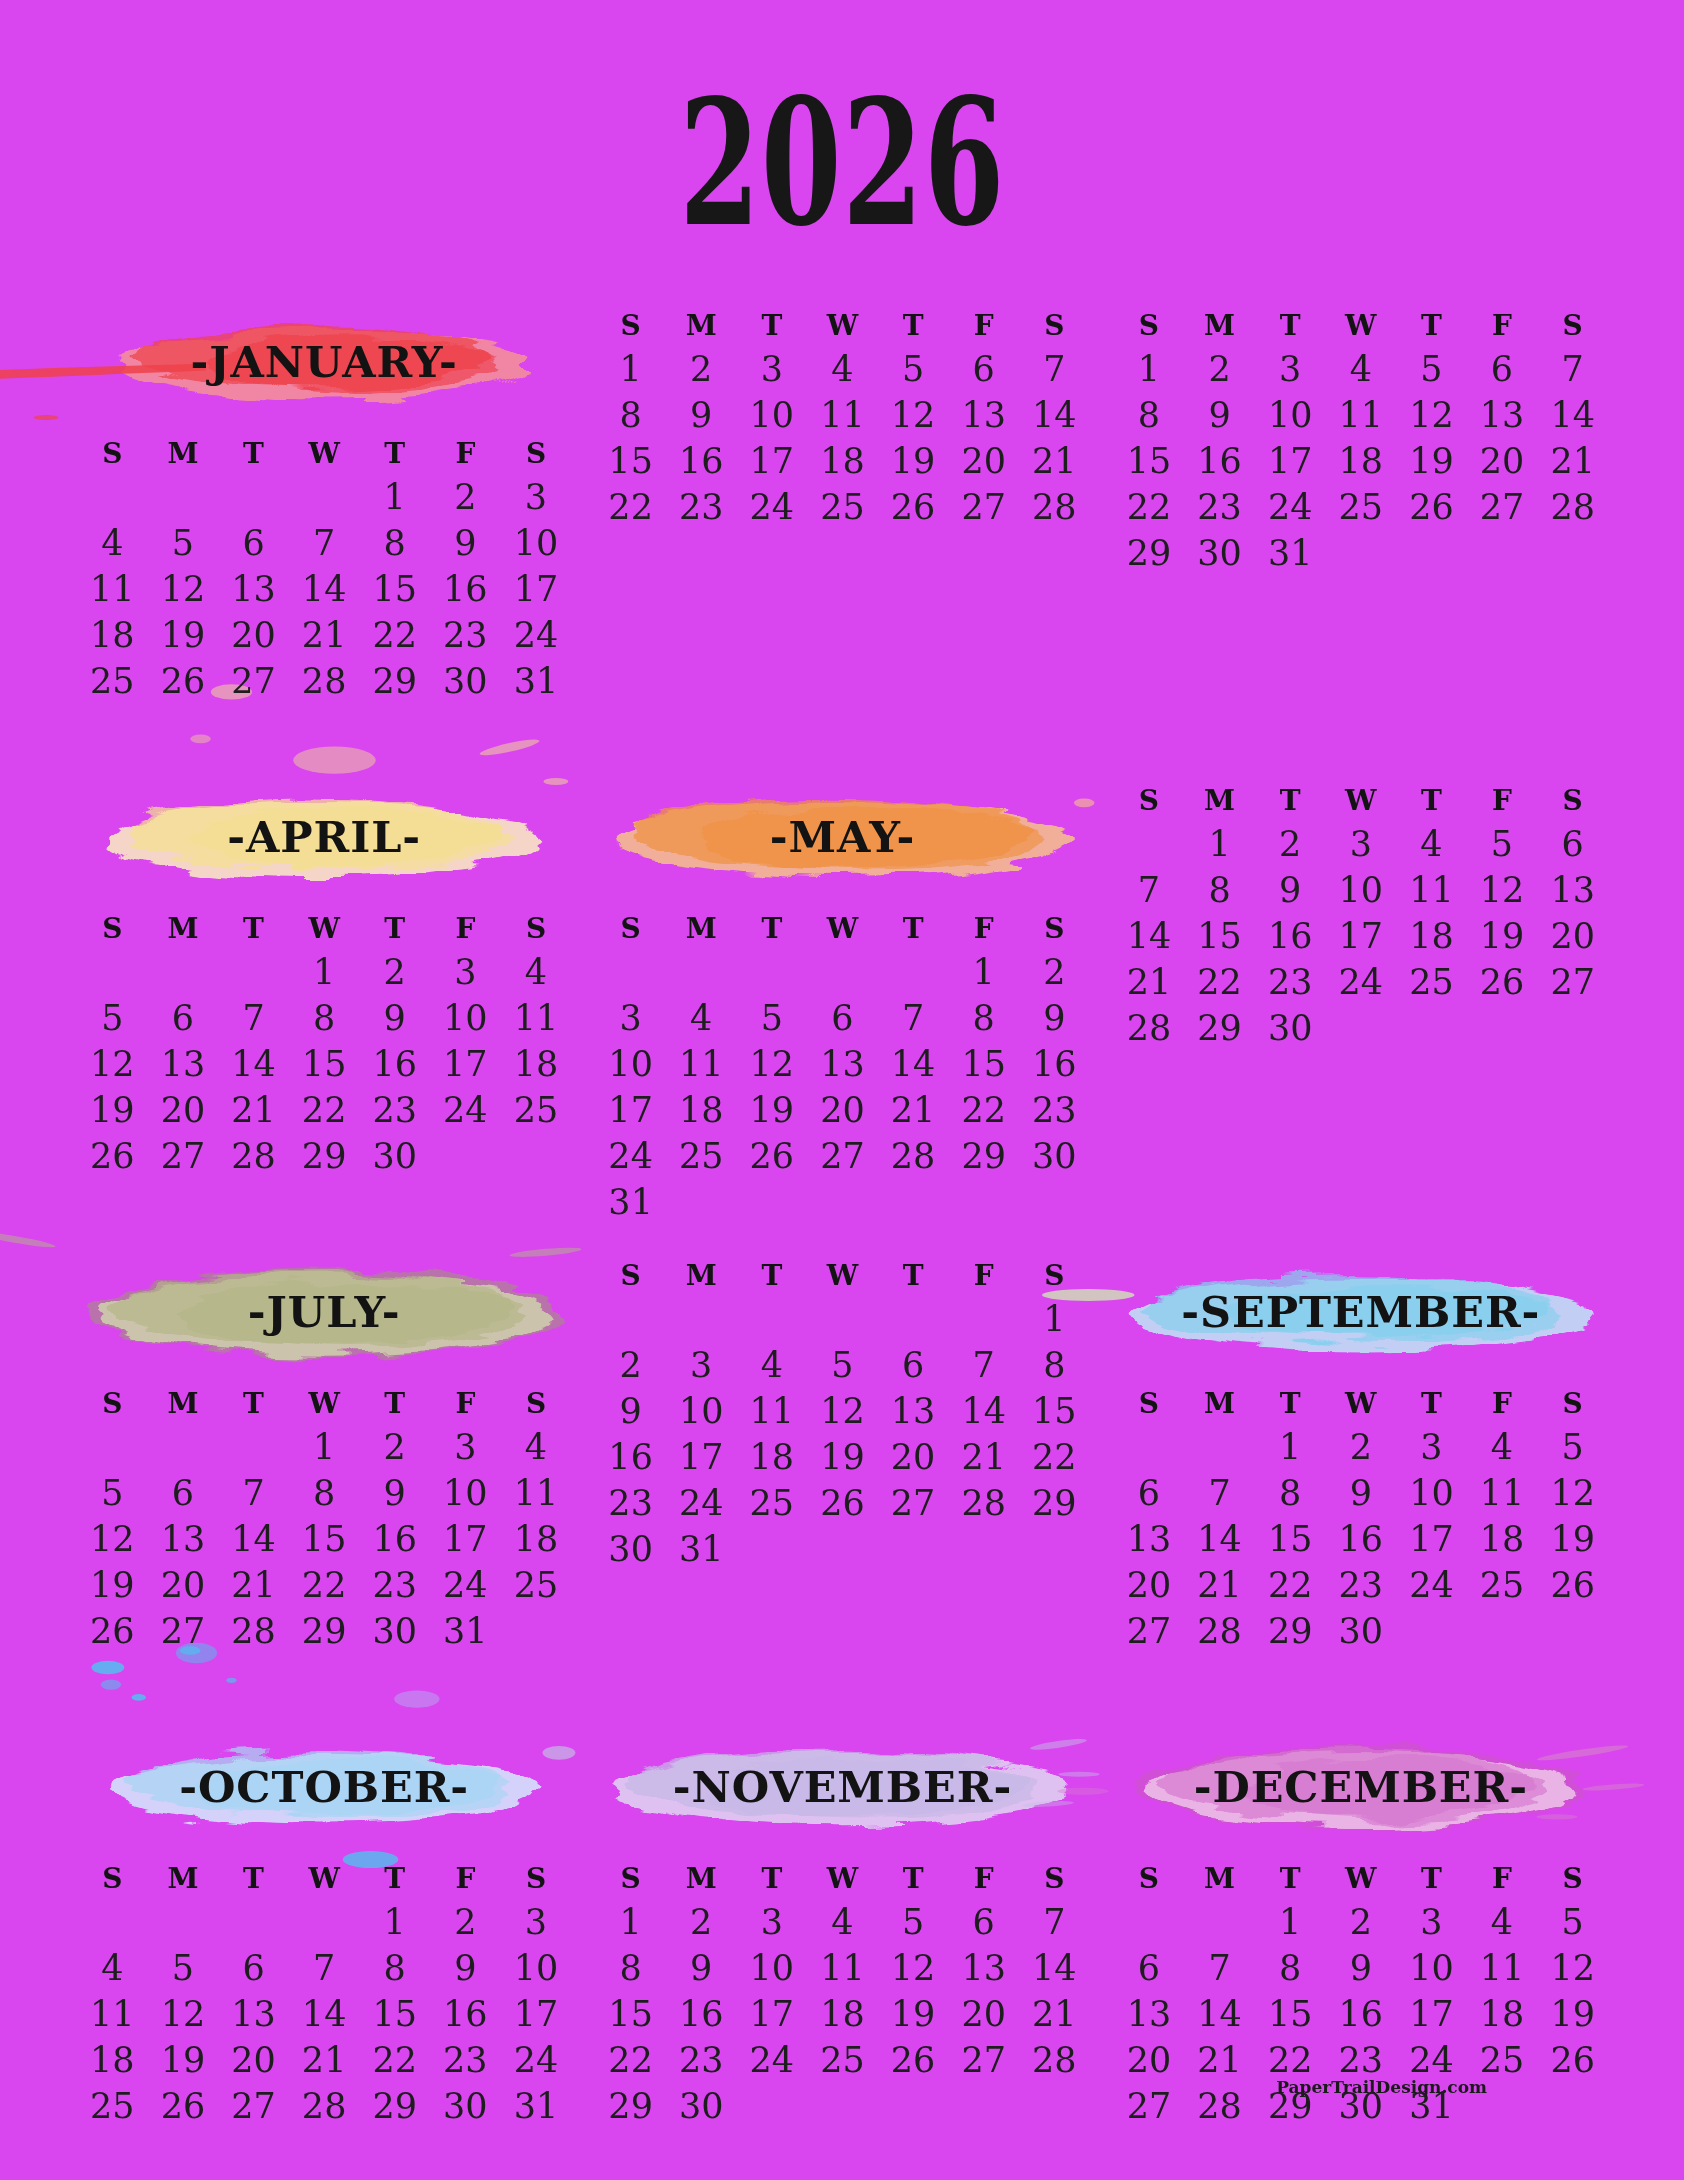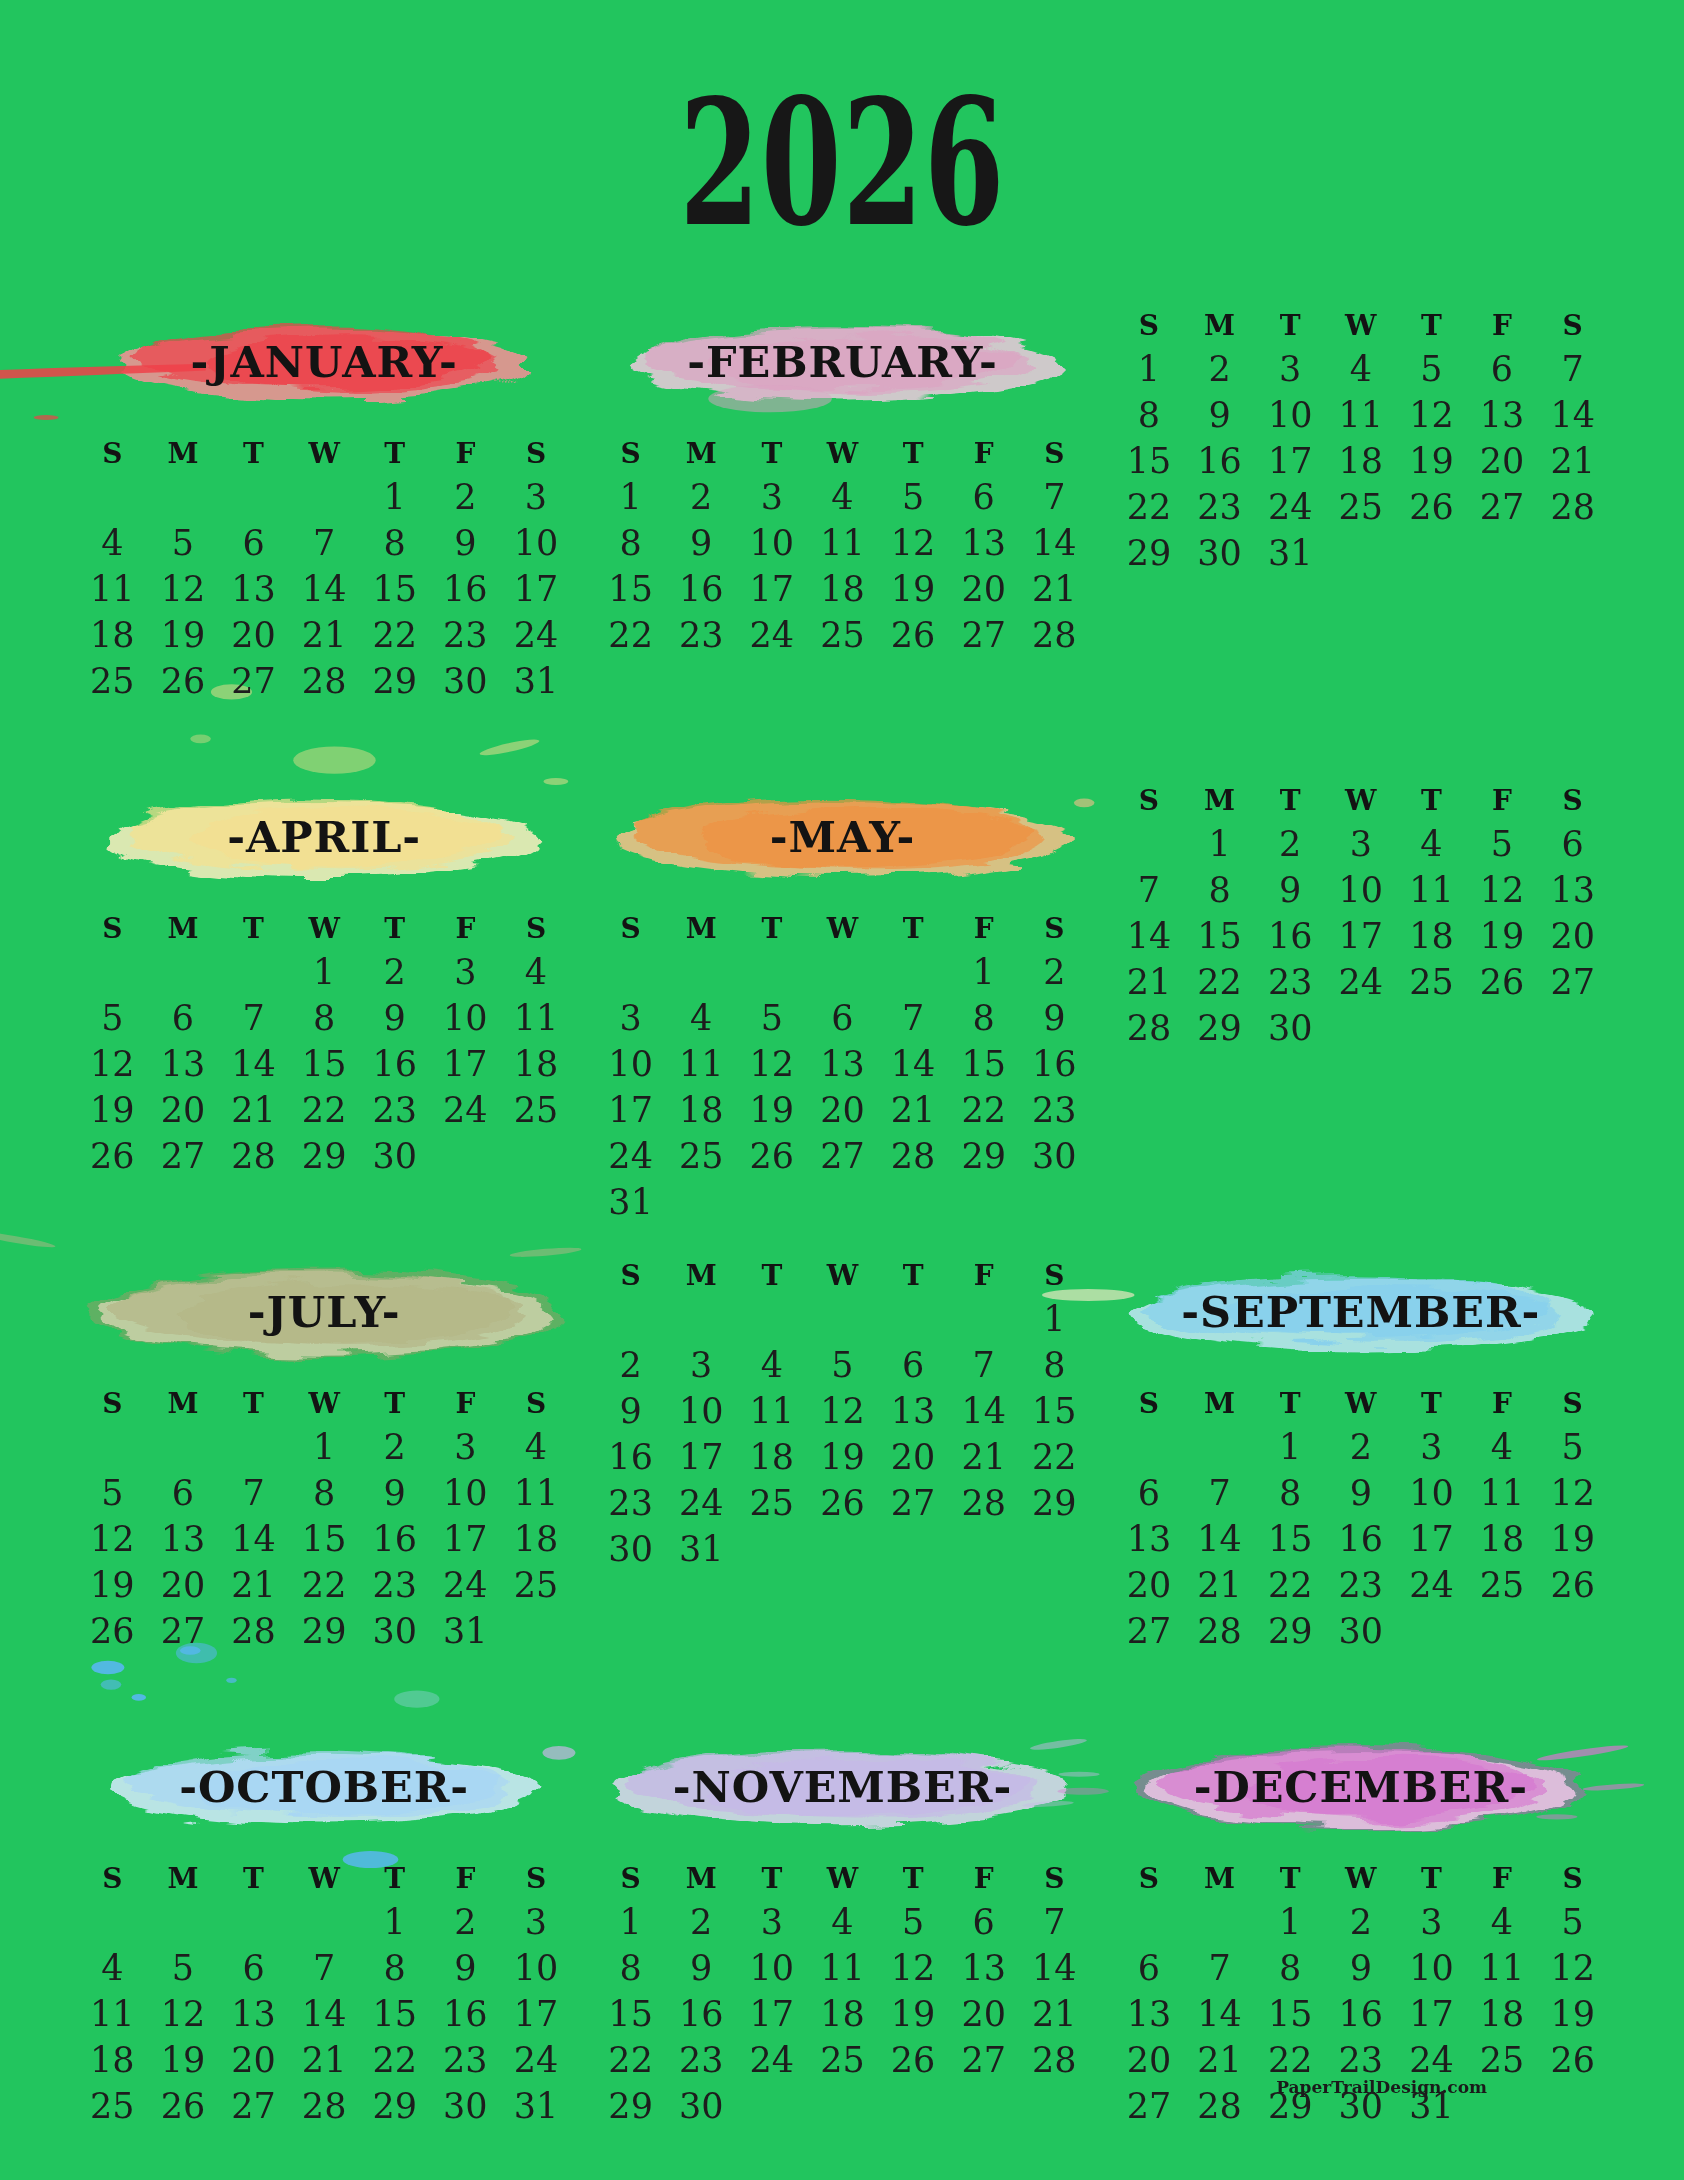--- a/index.html
+++ b/index.html
@@ -1,19 +1,19 @@
 <!DOCTYPE html>
 <html style="font-size:13.6px"><head>
 <meta charset="utf-8">
 <style>
   html,body{margin:0;padding:0;background:#ffffff;}
   .page{
     position:relative;
     width:1685px;height:2181px;
-    background:#22c55e;
+    background:#d946ef;
     overflow:hidden;
     font-family:"DejaVu Serif", serif;
     color:#171717;
   }
   .year-title{
     margin:0;
     padding-top:75px;
     text-align:center;
     font-size:175px;
     line-height:1;
@@ -155,39 +155,20 @@
               <td>27</td>
               <td>28</td>
               <td>29</td>
               <td>30</td>
               <td>31</td>
             </tr>
           </tbody>
     </table>
   </section>
       <section class="month">
-    <div class="splash-wrap">
-      <svg class="splash" viewBox="0 0 480 150" preserveAspectRatio="none" aria-hidden="true">
-            <defs>
-              <filter id="wsf1" x="-60%" y="-120%" width="220%" height="340%">
-                <feTurbulence type="fractalNoise" baseFrequency="0.012 0.055" numOctaves="3" seed="16" result="n"></feTurbulence>
-                <feDisplacementMap in="SourceGraphic" in2="n" scale="30" xChannelSelector="R" yChannelSelector="G"></feDisplacementMap>
-              </filter>
-            </defs>
-            <g filter="url(#wsf1)">
-              <ellipse cx="240" cy="78" rx="210" ry="42" fill="#eccadd" opacity="0.85"></ellipse>
-              <ellipse cx="228" cy="70" rx="185" ry="38" fill="#dca4c3" opacity="0.7"></ellipse>
-              <ellipse cx="268" cy="78" rx="155" ry="33" fill="#dca4c3" opacity="0.65"></ellipse>
-            </g>
-            <g>
-              <ellipse cx="170" cy="118" rx="60" ry="16" fill="#dca4c3" opacity="0.5"></ellipse>
-            </g>
-          </svg>
-      <h2 class="month-name">-FEBRUARY-</h2>
-    </div>
     <table class="cal">
       <thead>
             <tr>
               <th>S</th>
               <th>M</th>
               <th>T</th>
               <th>W</th>
               <th>T</th>
               <th>F</th>
               <th>S</th>

